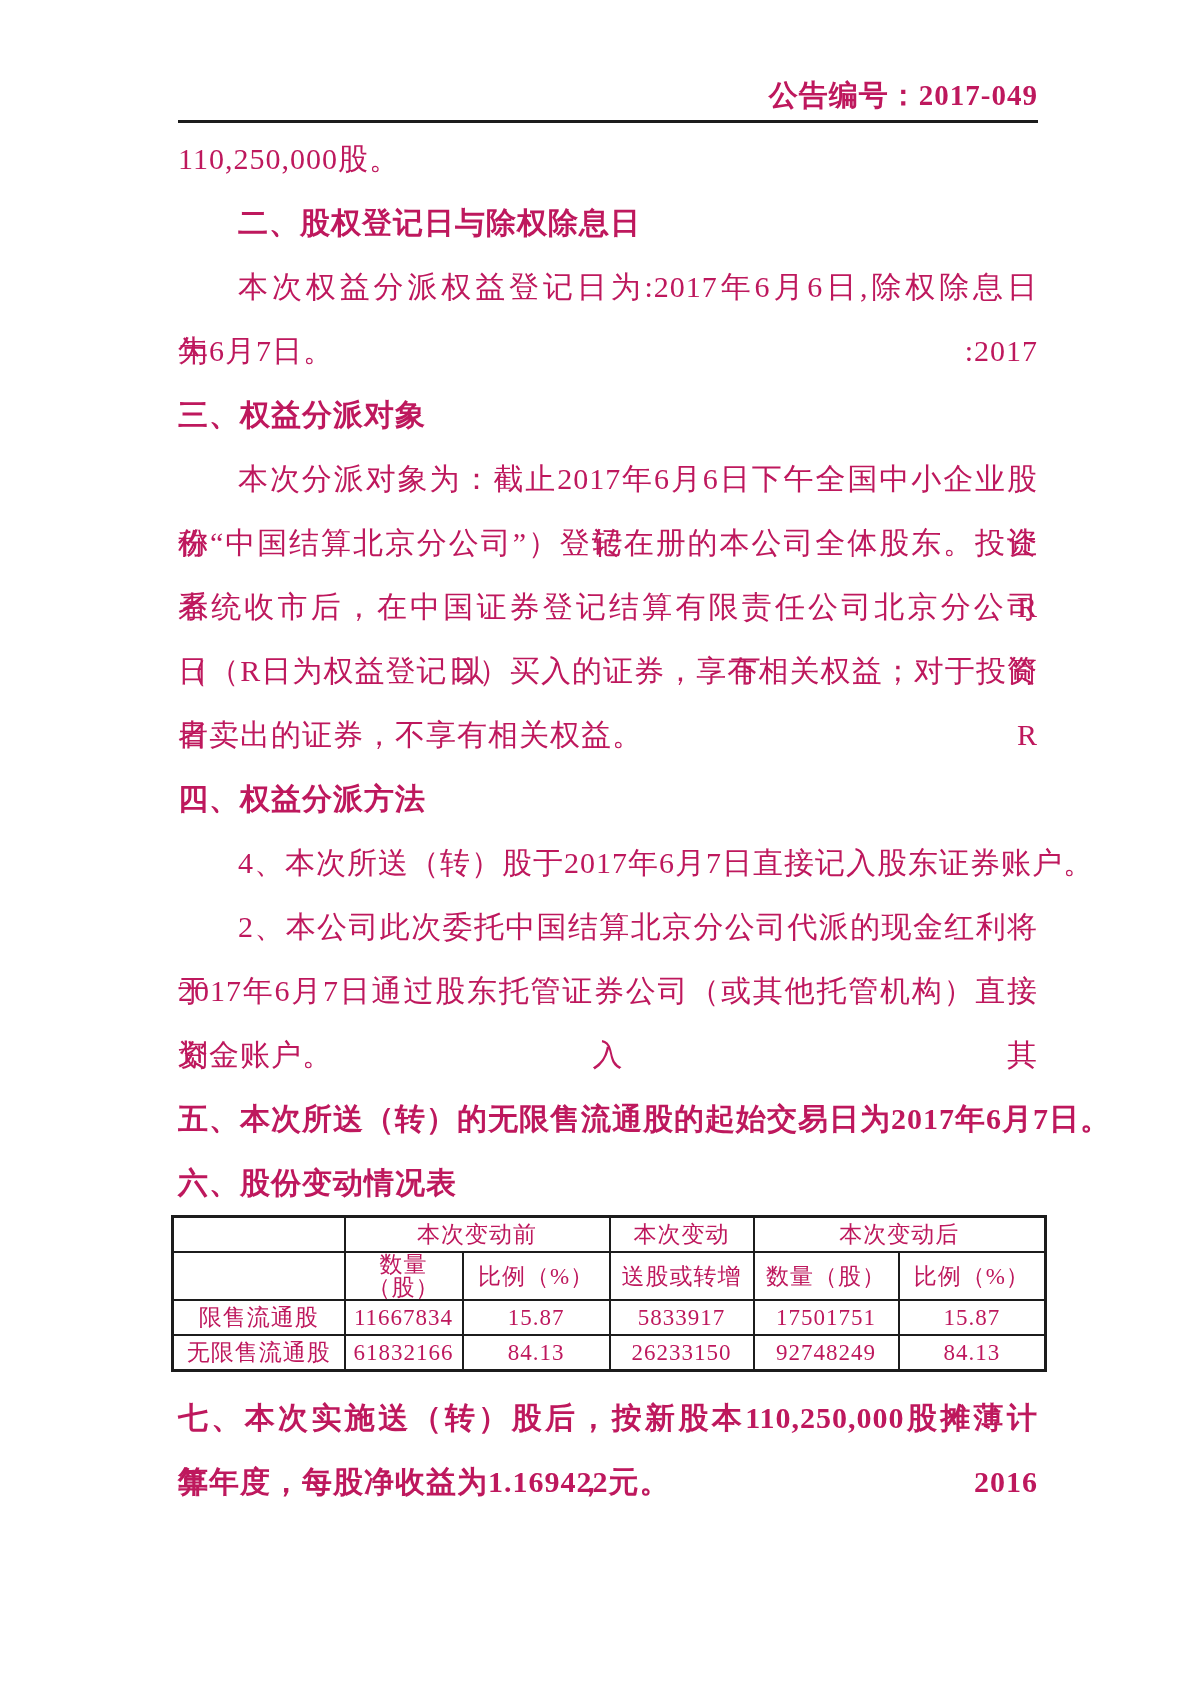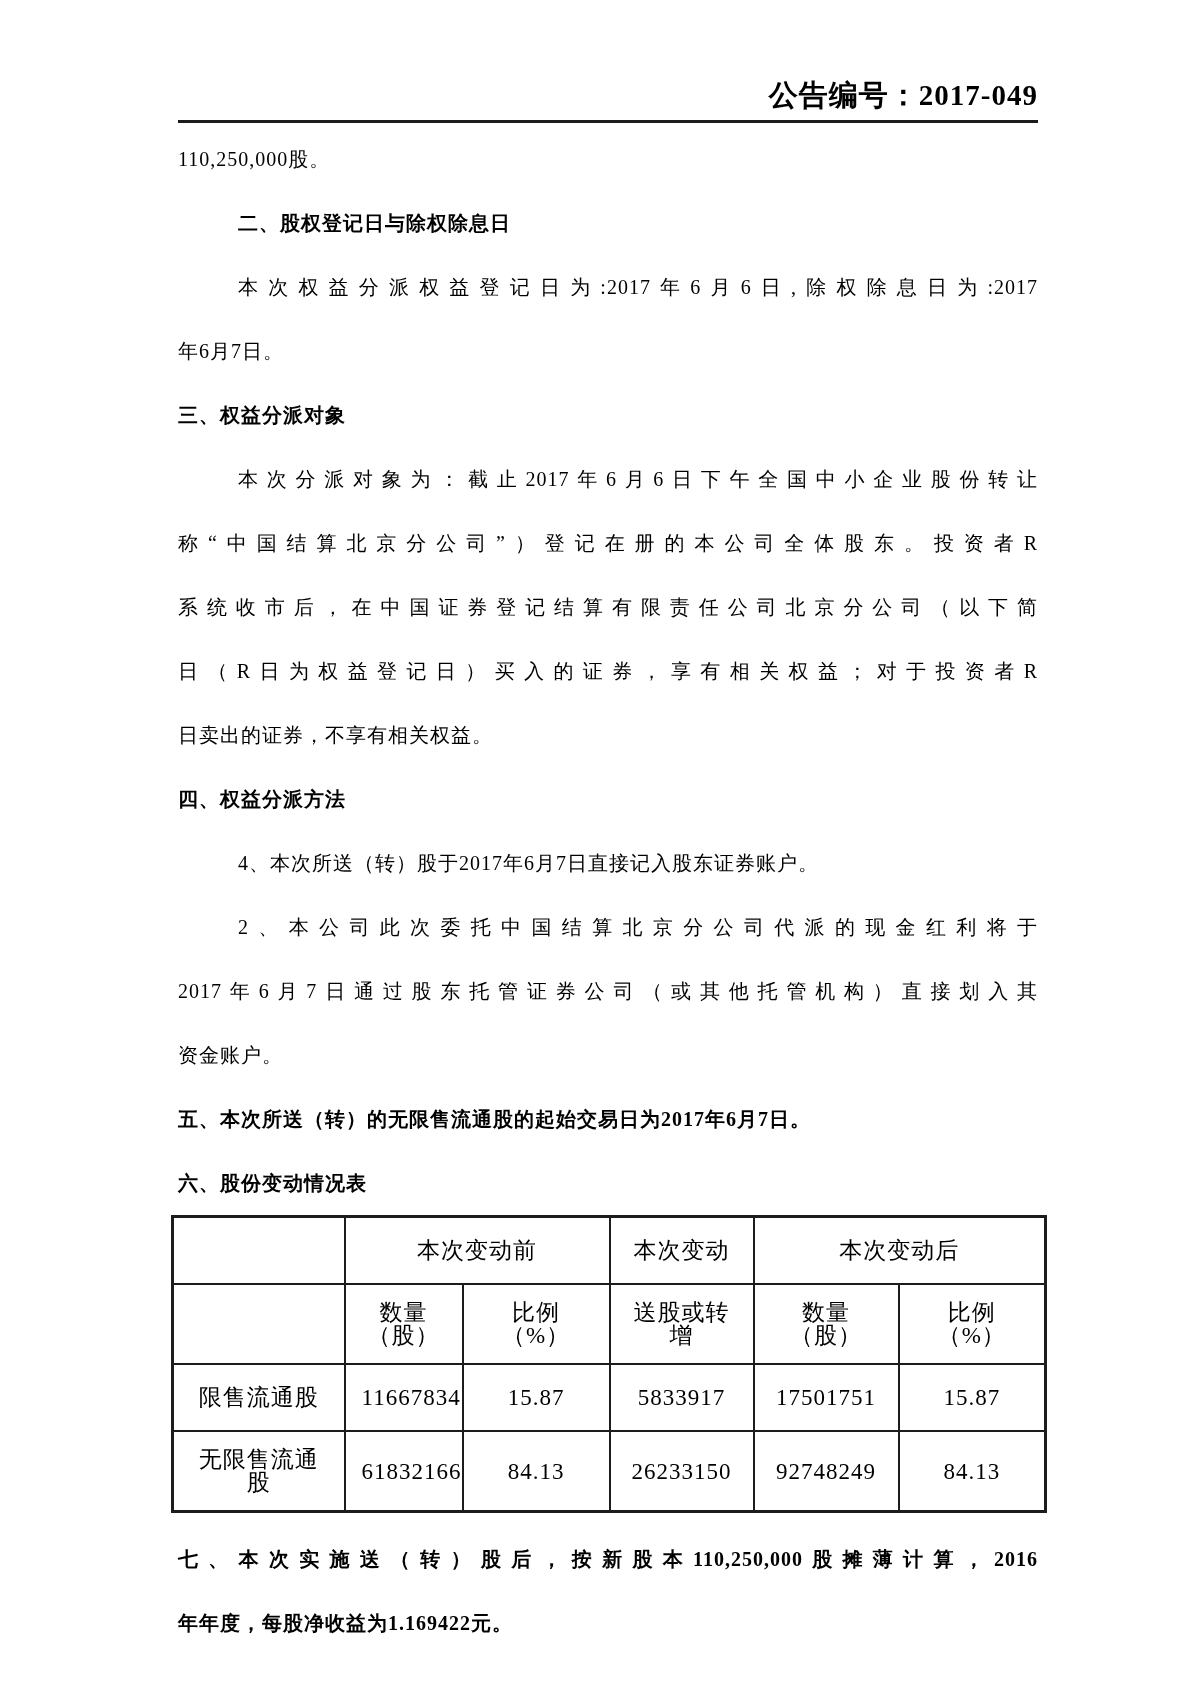--- a/index.html
+++ b/index.html
@@ -5,40 +5,40 @@
   html, body {
     margin: 0;
     padding: 0;
     background: #ffffff;
   }
   .page {
     position: relative;
     width: 1200px;
     height: 1696px;
     background: #ffffff;
-    color: #000000;
+    color: #be185d;
     font-family: "Liberation Serif", "DejaVu Serif", serif;
     overflow: hidden;
     box-sizing: border-box;
     padding: 78px 162px 0 178px;
   }
   .doc-number {
     text-align: right;
     font-size: 29px;
     font-weight: bold;
     line-height: 34px;
     padding-bottom: 8px;
     border-bottom: 3px solid #1c1c1c;
     letter-spacing: 1px;
   }
   .content {
     padding-top: 4px;
   }
   .line {
-    font-size: 20px;
+    font-size: 30px;
     line-height: 64px;
     height: 64px;
     white-space: nowrap;
     letter-spacing: 1px;
   }
   .line.j {
     white-space: normal;
     text-align: justify;
     text-align-last: justify;
     text-justify: inter-character;
@@ -52,21 +52,21 @@
   table.share-table {
     border-collapse: collapse;
     table-layout: fixed;
     width: 873px;
     margin-left: -7px;
     border: 3px solid #1c1c1c;
   }
   table.share-table td {
     border: 2px solid #1c1c1c;
     height: 33px;
-    padding: 16px;
+    padding: 0;
     text-align: center;
     vertical-align: middle;
     font-size: 23px;
     line-height: 1;
     letter-spacing: 1px;
     overflow: hidden;
   }
   .s7 {
     margin-top: 14px;
   }

